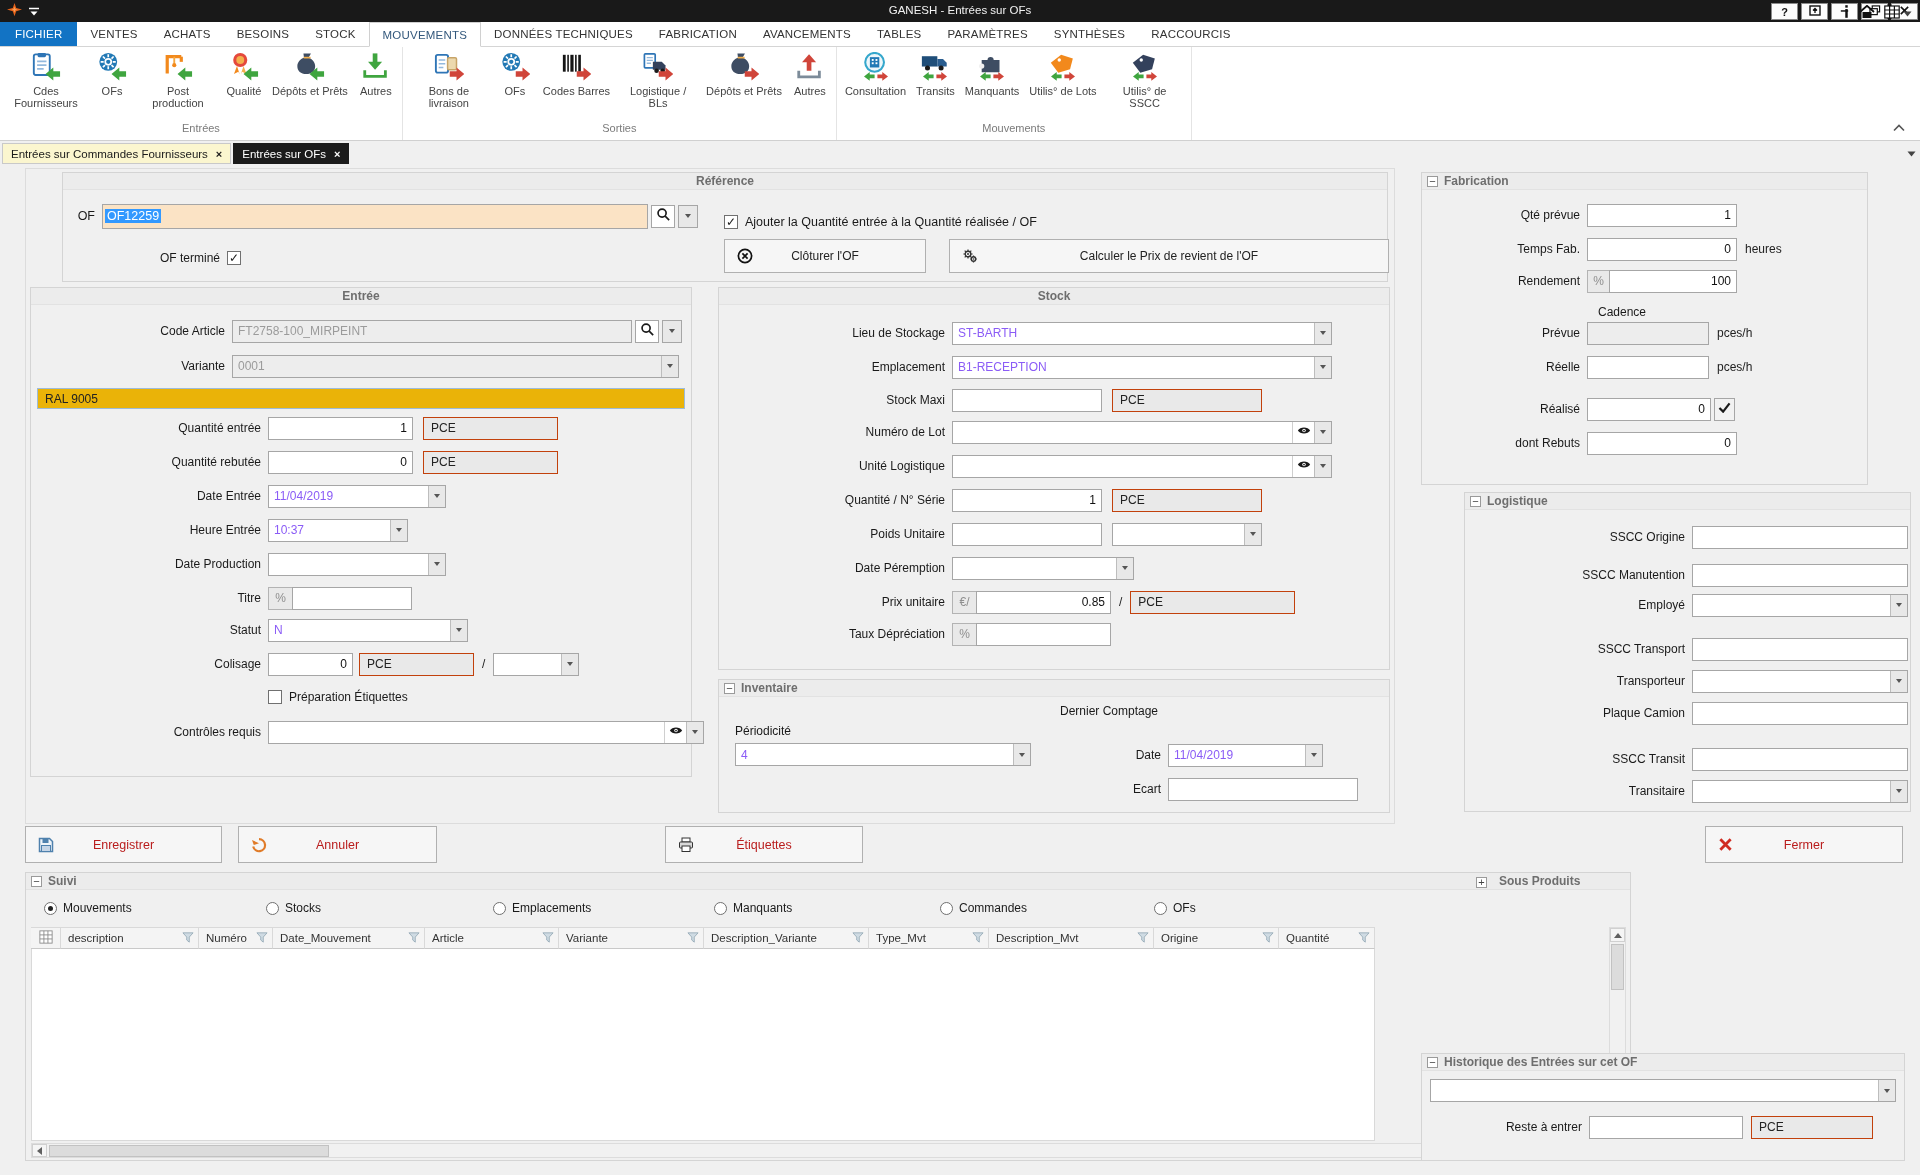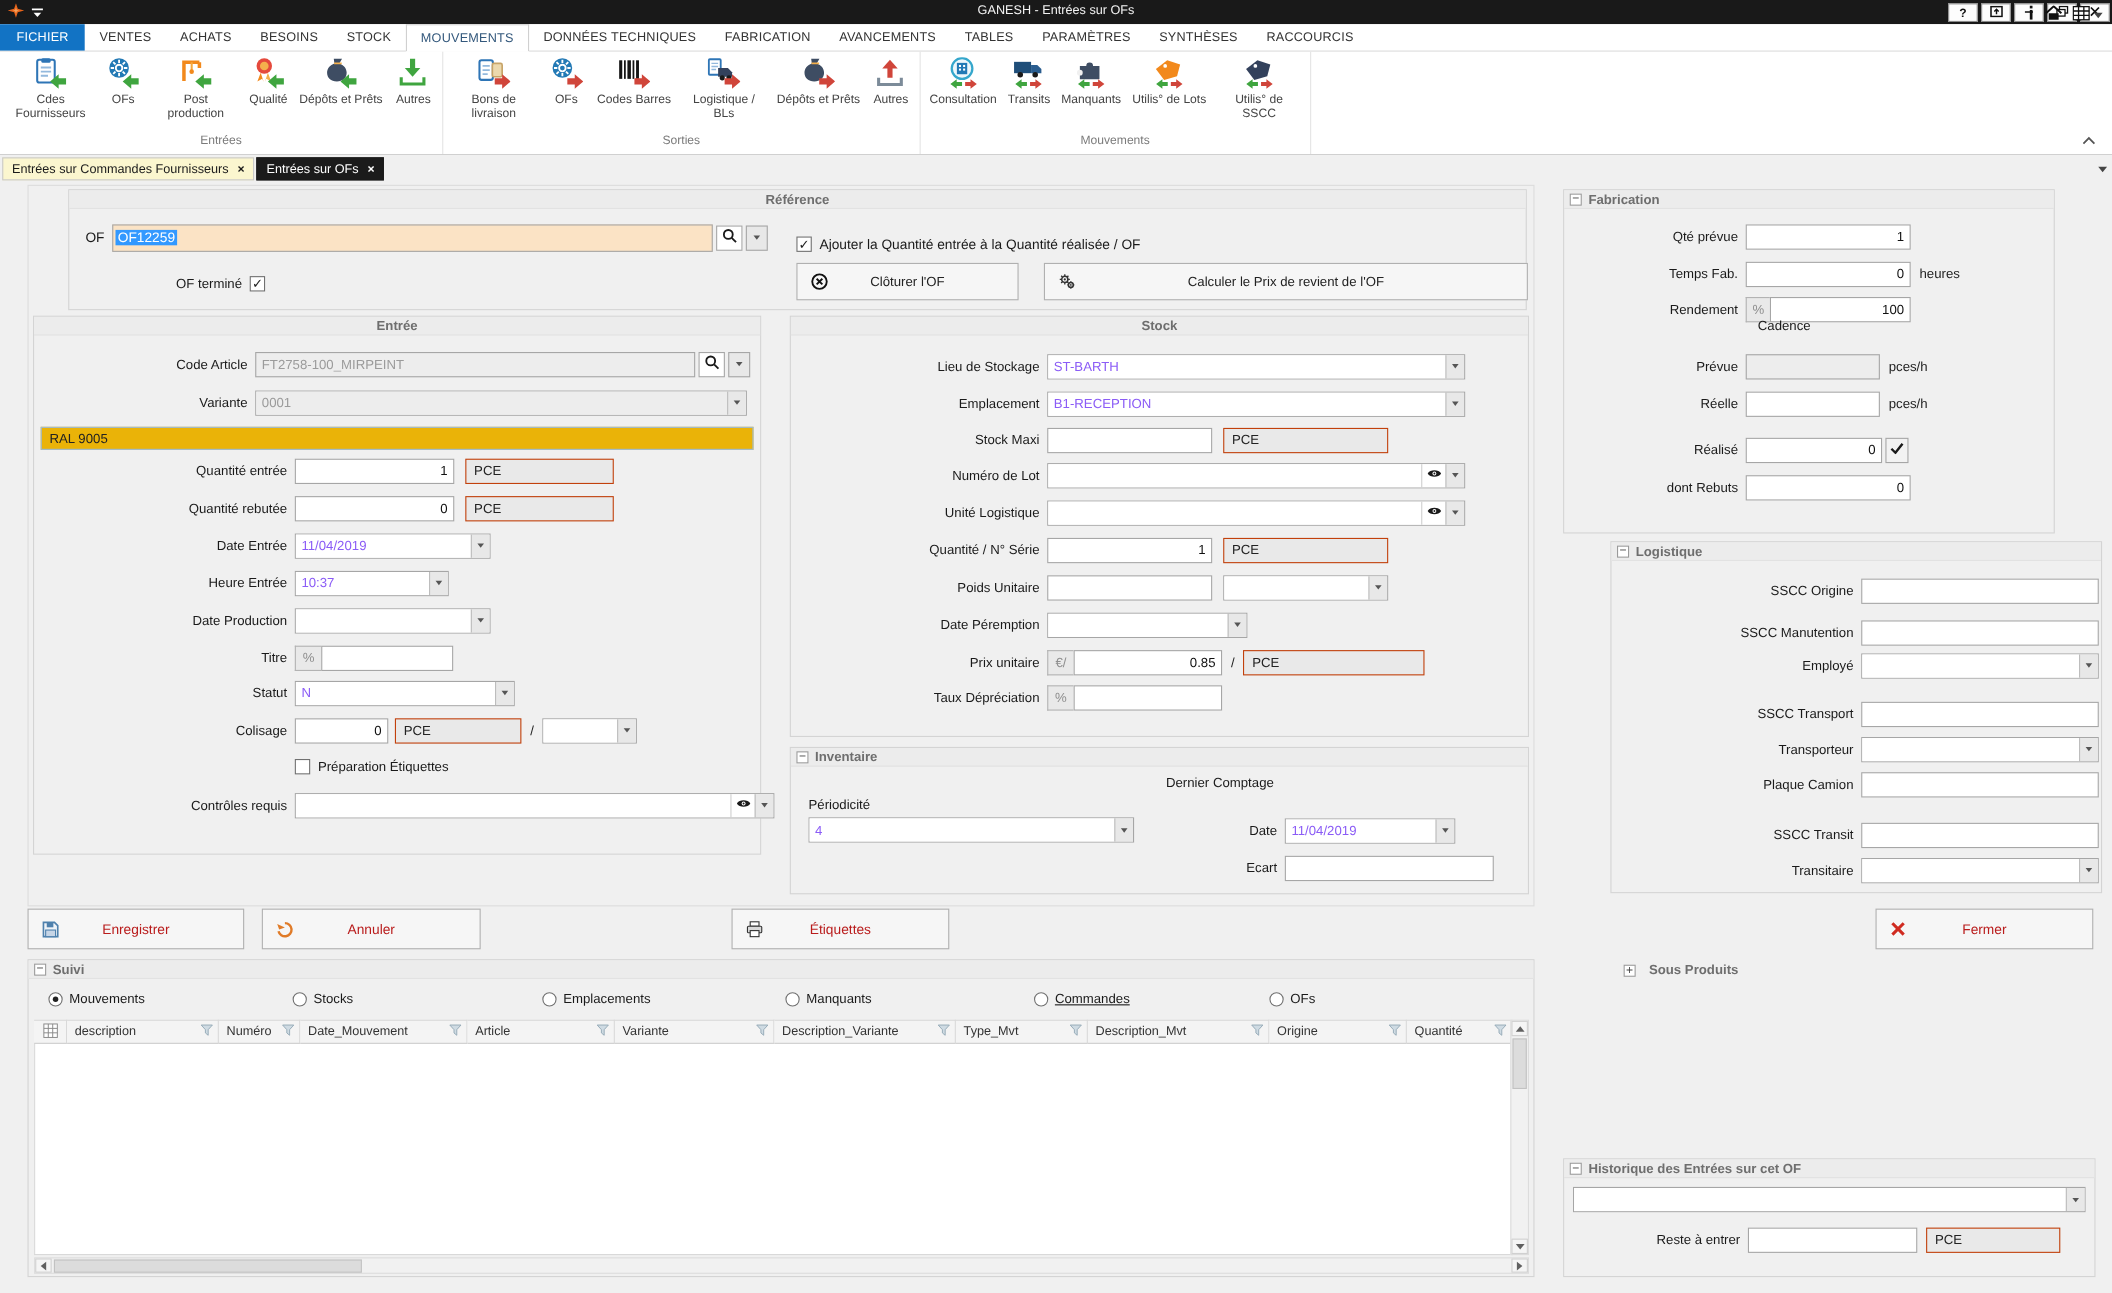--- a/index.html
+++ b/index.html
@@ -645,21 +645,21 @@
   <div class="row" style="top:64px">
     <span class="lb lbF">Temps Fab.</span>
     <input class="ip tr" style="width: 150px;" readonly="" value="0">
     <span class="sfx">heures</span>
   </div>
   <div class="row" style="top:96px">
     <span class="lb lbF">Rendement</span>
     <span class="pre" style="width:22px">%</span>
     <input class="ip tr" style="width: 128px;" readonly="" value="100">
   </div>
-  <span class="abs" style="left:100px;top:116px;width:200px;text-align:center">Cadence</span>
+  <span class="abs" style="left:100px;top:132px;width:200px;text-align:center">Cadence</span>
   <div class="row" style="top:148px">
     <span class="lb lbF">Prévue</span>
     <input class="ip dis" style="width: 122px;" readonly="" value="">
     <span class="sfx">pces/h</span>
   </div>
   <div class="row" style="top:182px">
     <span class="lb lbF">Réelle</span>
     <input class="ip" style="width: 122px;" readonly="" value="">
     <span class="sfx">pces/h</span>
   </div>
@@ -757,21 +757,21 @@
 </div>
 <div class="abtn" style="left:1705px;top:826px;width:198px">
   <span class="bico">
       <svg width="15" height="15" viewBox="0 0 16 16">
         <path d="M2.5 2.5l11 11M13.5 2.5l-11 11" stroke="#d02b20" stroke-width="3"></path>
       </svg>
     </span>
   <span>Fermer</span>
 </div>
 
-<div class="gbox" style="left:25px;top:872px;width:1370px;height:289px">
+<div class="gbox" style="left:25px;top:872px;width:1606px;height:289px">
   <div class="ghead l">
     <span class="colbox"></span>
     <span class="gt">Suivi</span>
   </div>
   <div id="radios" class="abs" style="left:18px;top:25px;right:10px;height:20px;display:flex">
       <div class="ropt" style="width: 222px;">
         <span class="rb on"></span>
         <span class="rtl">Mouvements</span>
       </div>
       <div class="ropt" style="width: 227px;">
@@ -779,21 +779,21 @@
         <span class="rtl">Stocks</span>
       </div>
       <div class="ropt" style="width: 221px;">
         <span class="rb"></span>
         <span class="rtl">Emplacements</span>
       </div>
       <div class="ropt" style="width: 226px;">
         <span class="rb"></span>
         <span class="rtl">Manquants</span>
       </div>
-      <div class="ropt" style="width: 214px; text-decoration: underline;">
+      <div class="ropt" style="width: 214px;">
         <span class="rb"></span>
         <span class="rtl">Commandes</span>
       </div>
       <div class="ropt" style="width: 90px;">
         <span class="rb"></span>
         <span class="rtl">OFs</span>
       </div>
     </div>
   <div id="thead" class="abs" style="left:5px;top:54px;height:22px;display:flex">
       <div class="th corner" style="width: 30px;">

